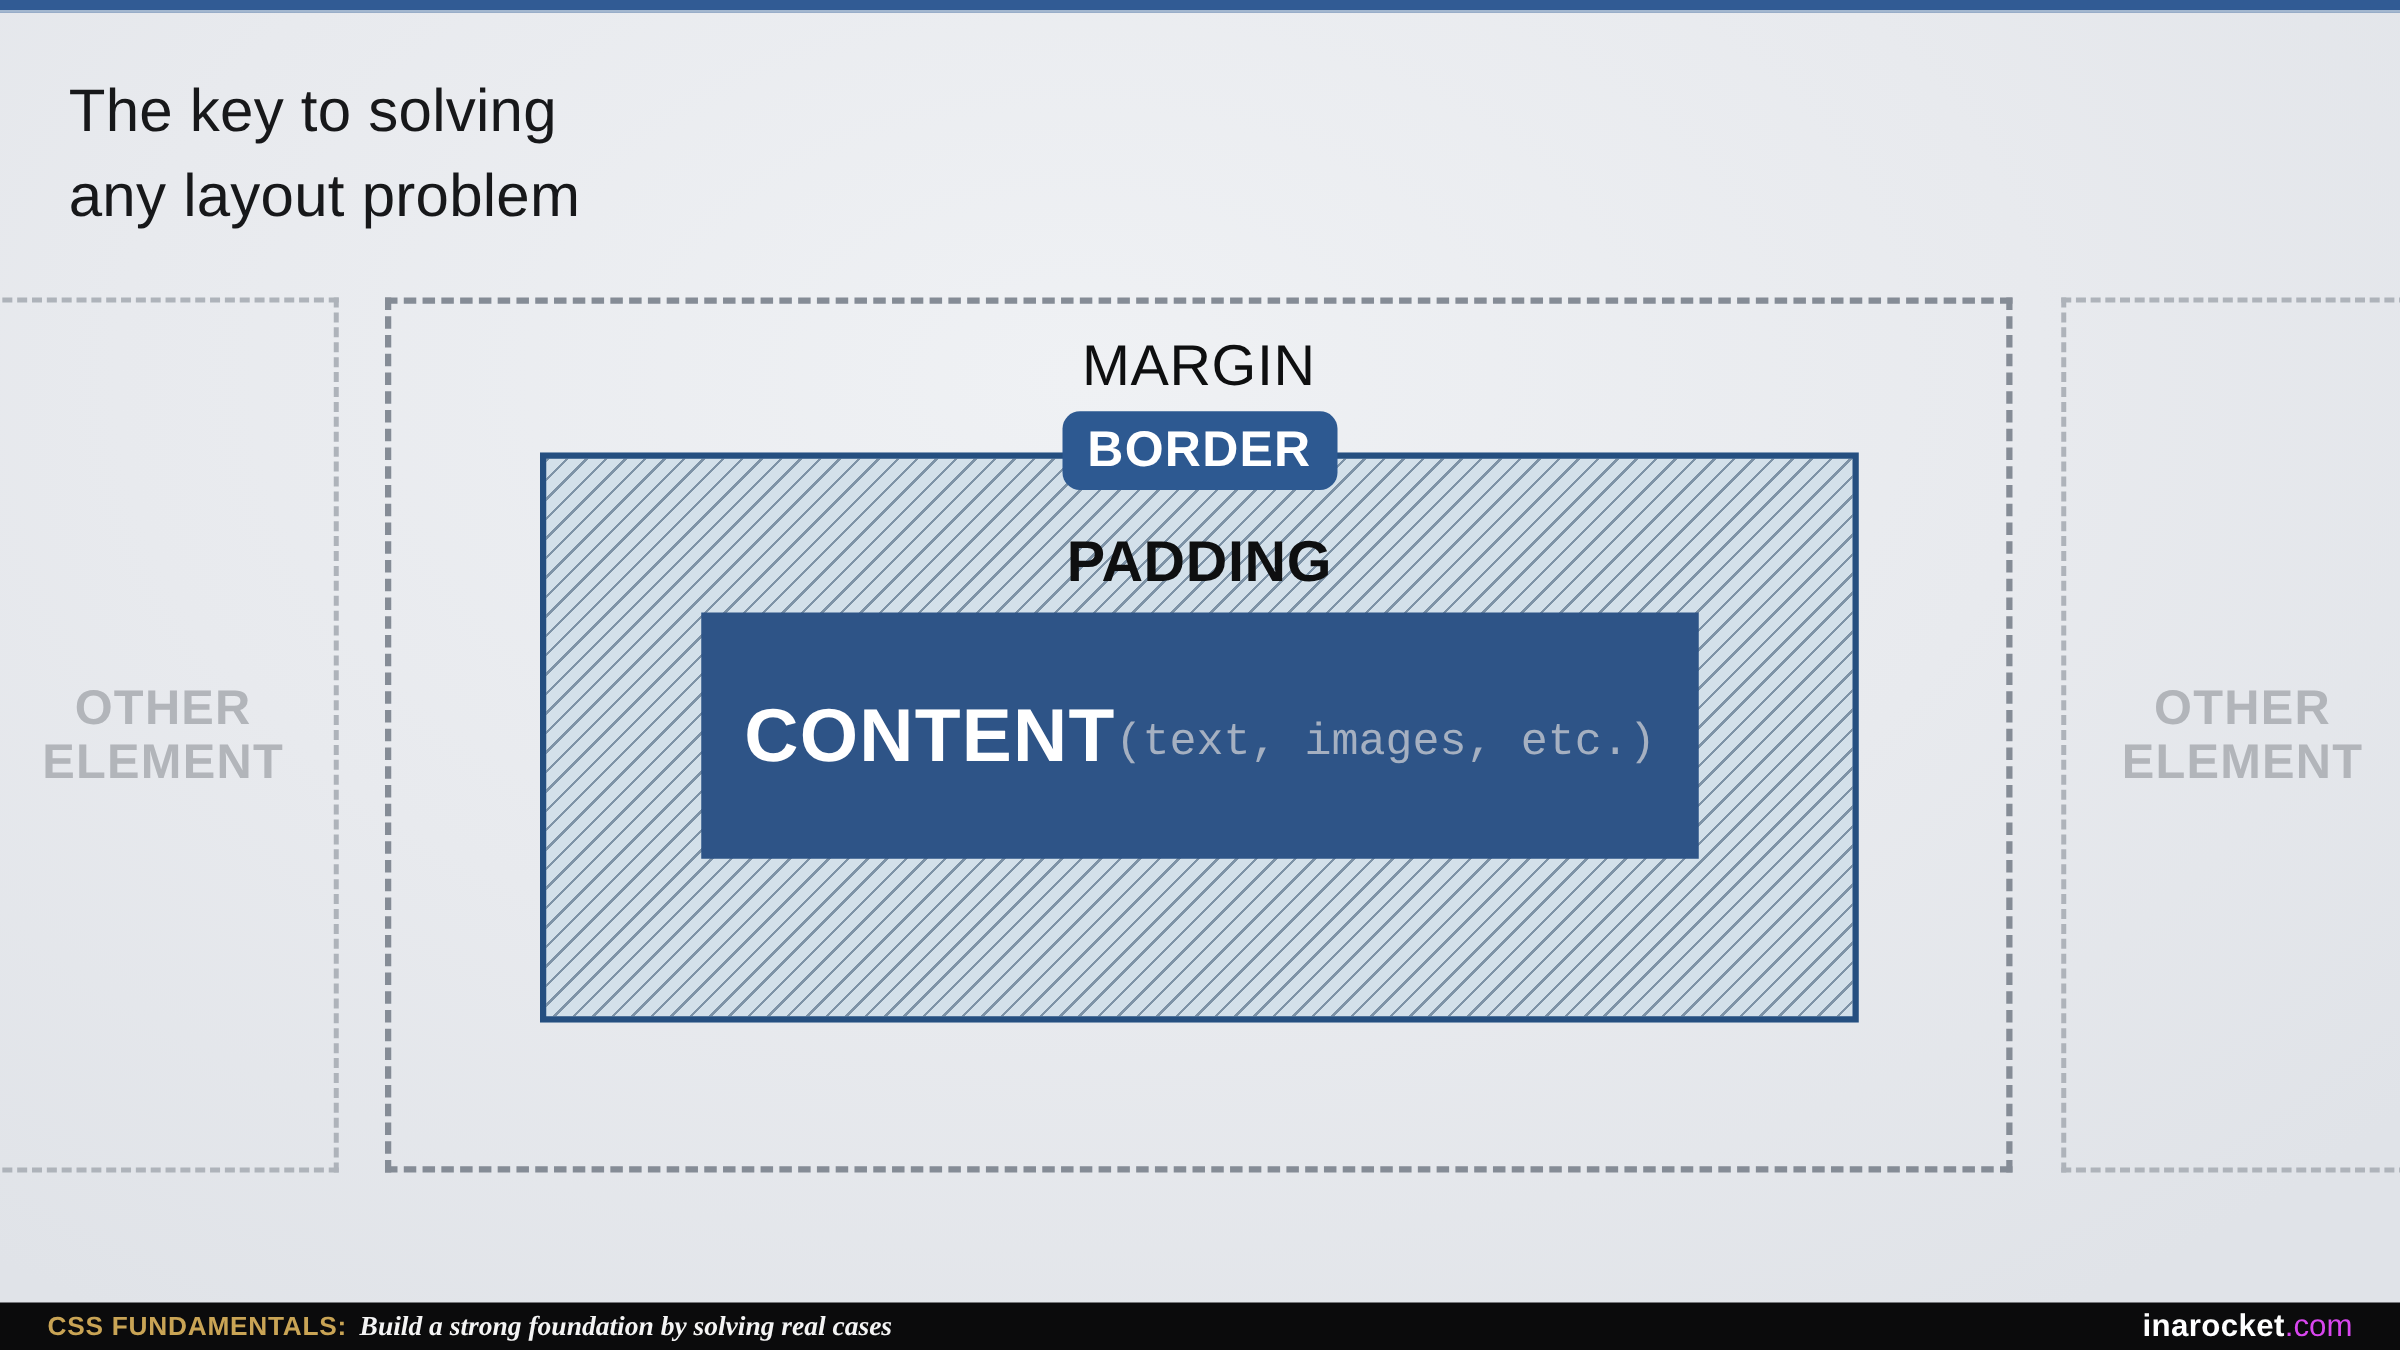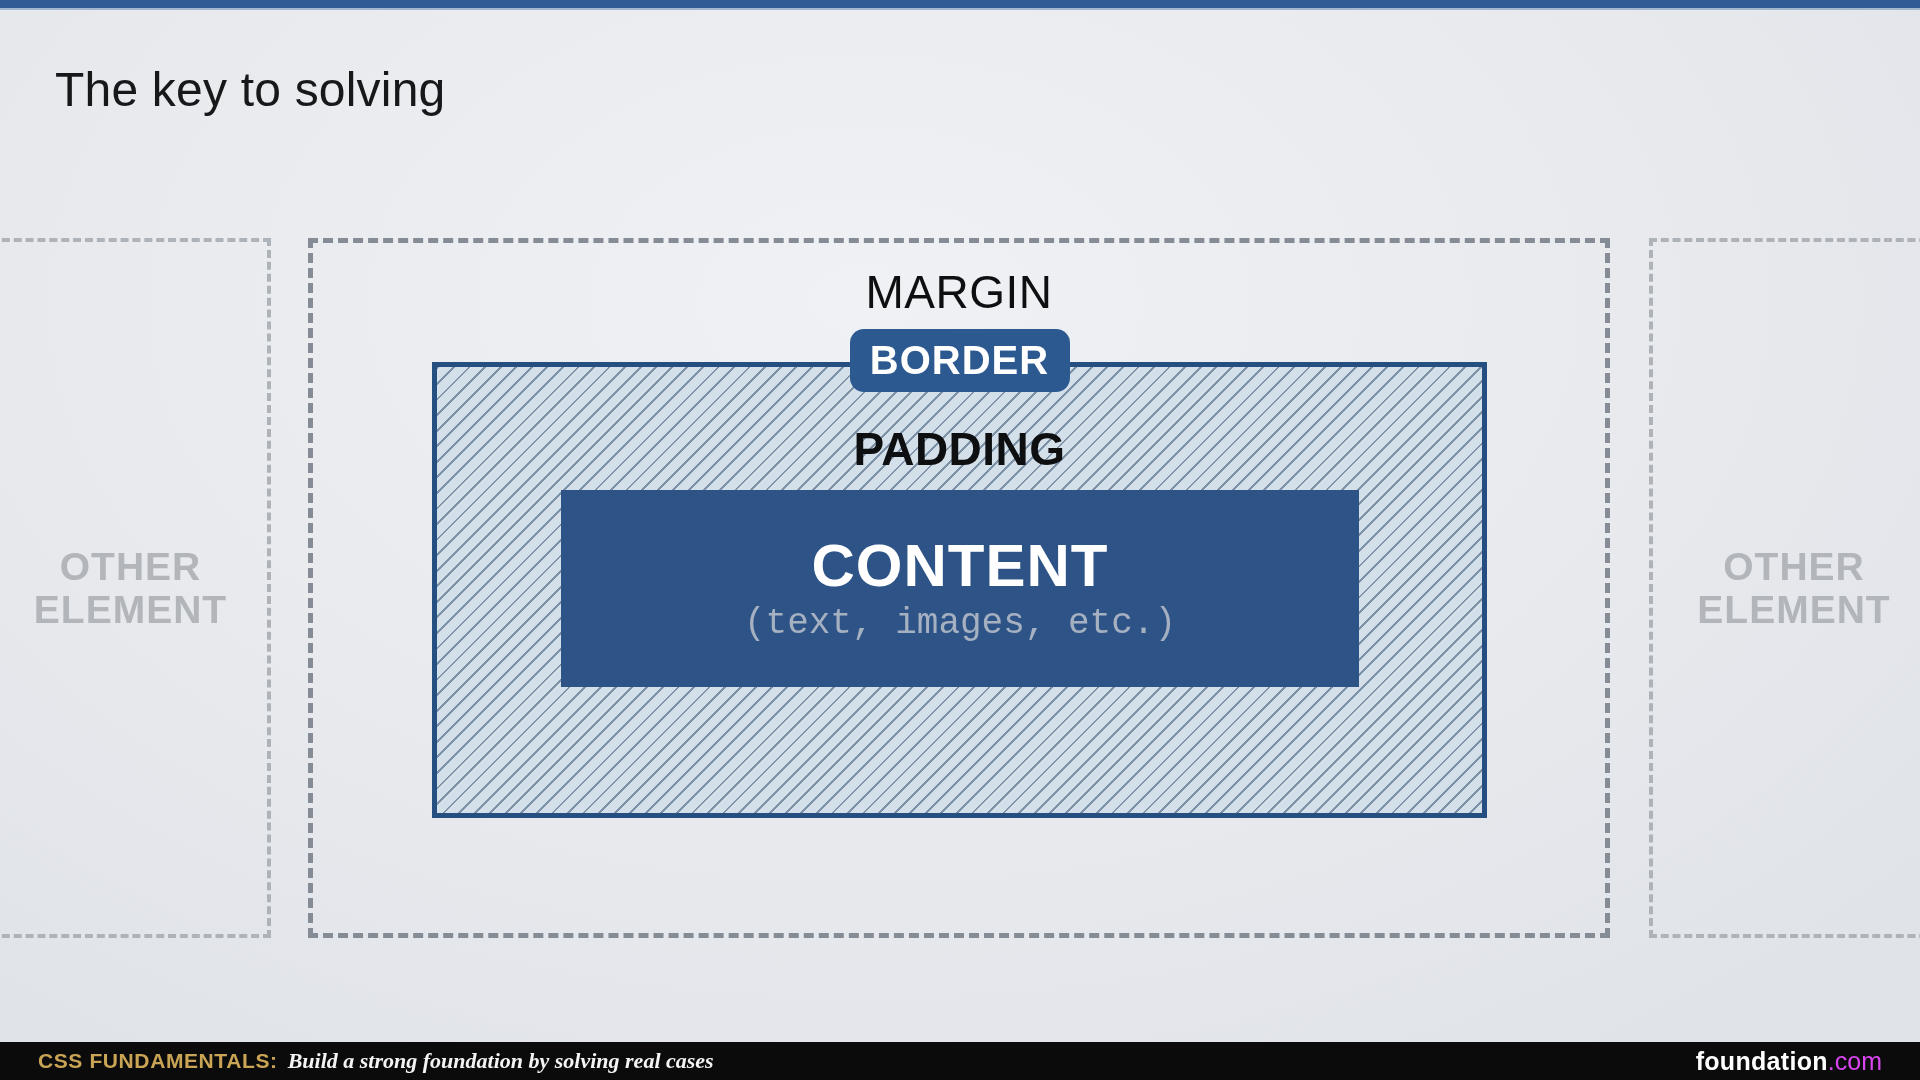--- a/index.html
+++ b/index.html
@@ -70,21 +70,21 @@
 
   .padding-label {
     position: absolute; left: 0; top: 55px; width: 100%;
     text-align: center;
     font-size: 46px; font-weight: bold; color: #0e0f10; letter-spacing: 0.5px;
   }
 
   .content-box {
     position: absolute; left: 124px; top: 123px; width: 798px; height: 197px;
     background: #2e5487;
-    display: flex; flex-direction: column; align-items: center; justify-content: center;
+    display: flex; flex-direction: row; align-items: center; justify-content: center;
   }
   .content-title {
     font-size: 60px; font-weight: bold; color: #ffffff; letter-spacing: 1px;
     line-height: 1;
   }
   .content-sub {
     margin-top: 10px;
     font-size: 36px; font-weight: 400; color: #a5b0c1; line-height: 1; font-family: Liberation Mono, monospace;
   }
 
@@ -110,20 +110,21 @@
   .brand-suffix { font-weight: 400; color: #d946ef; }
 </style>
 </head>
 <body>
 
 <div class="slide">
 
   <div class="topbar"></div>
 
   <h1 class="title"><span>The key to solving</span><br>
+    <span>any layout problem</span>
   </h1>
 
   <div class="other-box left">
     <div class="other-label"><span>OTHER</span><br>
       <span>ELEMENT</span>
     </div>
   </div>
 
   <div class="other-box right">
     <div class="other-label"><span>OTHER</span><br>
@@ -144,17 +145,17 @@
       </div>
     </div>
   </div>
 
   <div class="footer">
     <div class="footer-left">
       <span class="course-label">CSS FUNDAMENTALS:</span>
       <span class="tagline">Build a strong foundation by solving real cases</span>
     </div>
     <div class="footer-right">
-      <span class="brand">foundation</span><span class="brand-suffix">.com</span>
+      <span class="brand">inarocket</span><span class="brand-suffix">.com</span>
     </div>
   </div>
 
 </div>
 
 </body></html>

